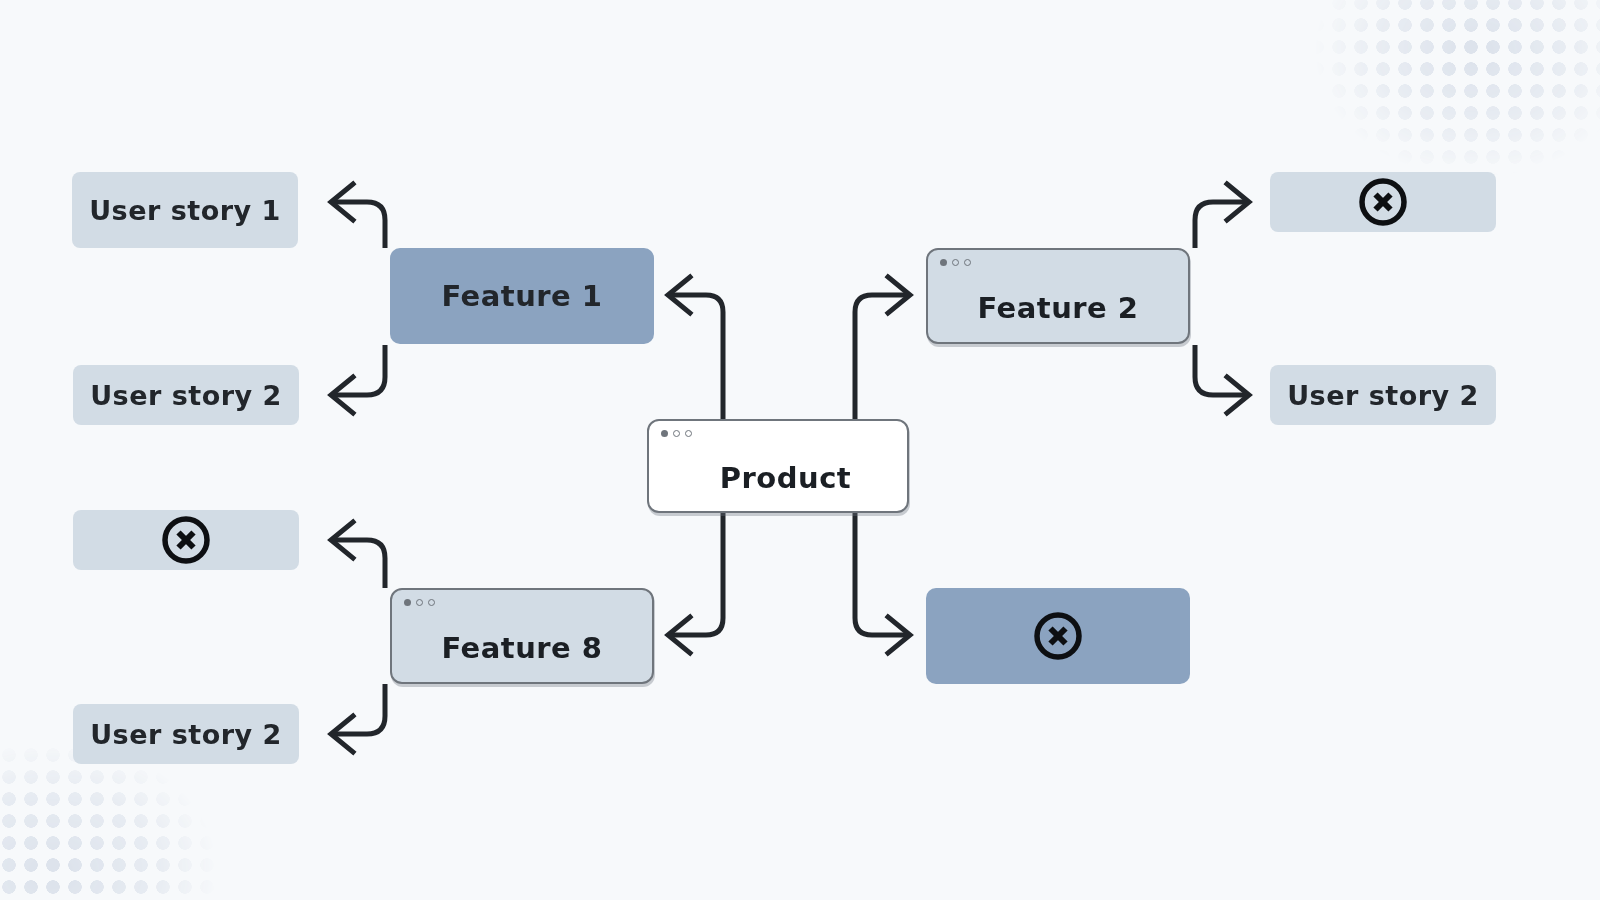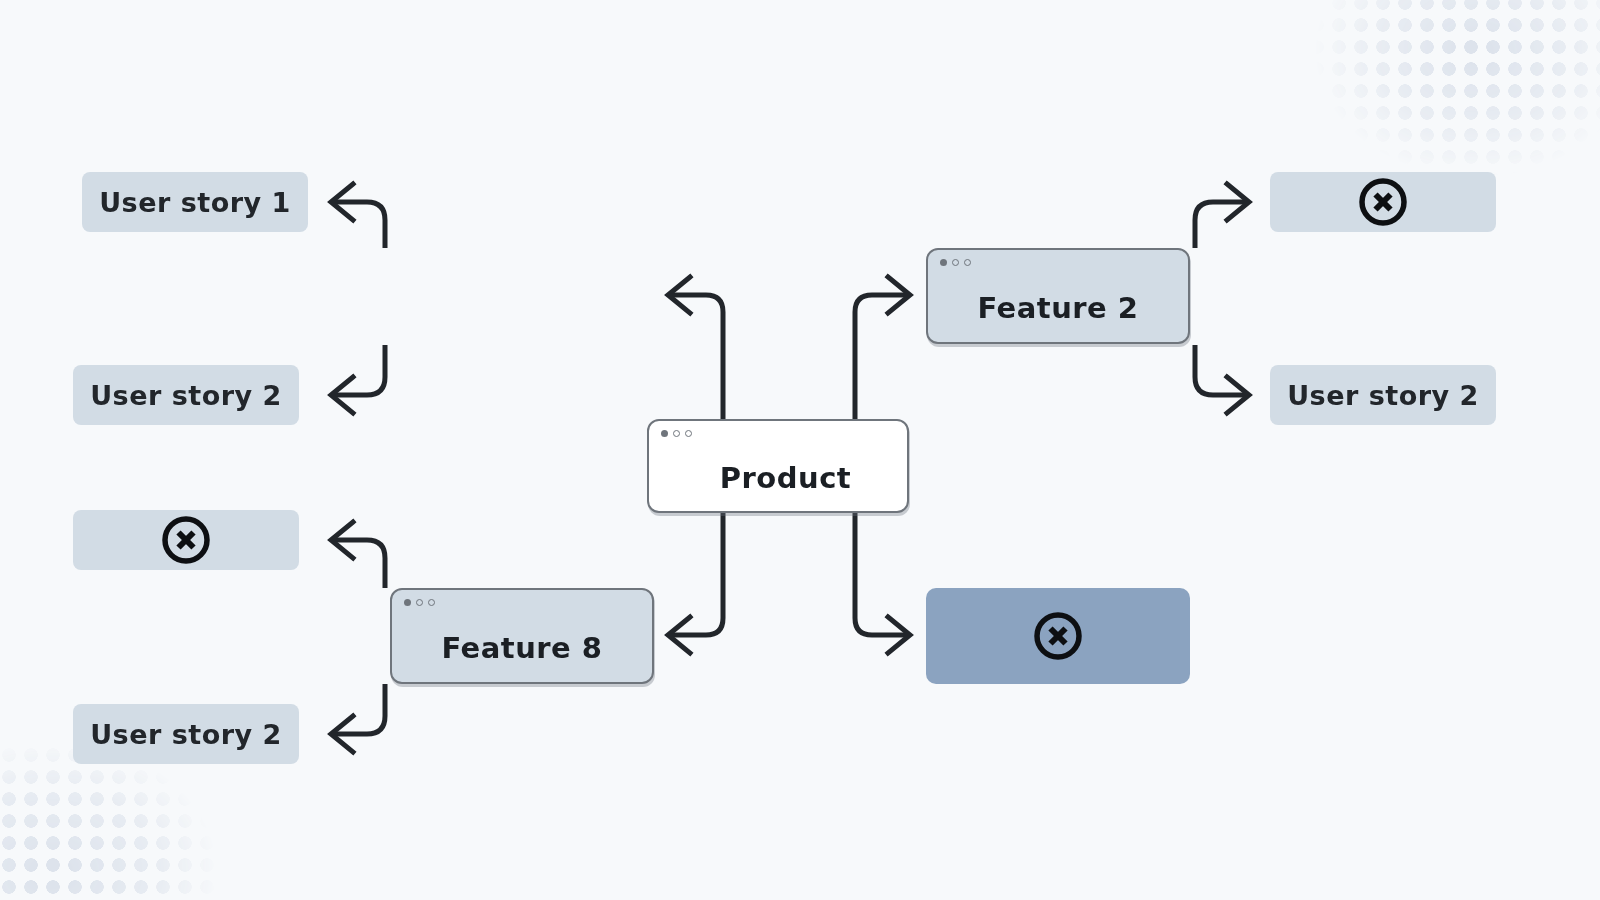--- a/index.html
+++ b/index.html
@@ -196,40 +196,43 @@
       <path d="M 1195 248 L 1195 220 Q 1195 202 1213 202 L 1245 202"></path>
       <polyline class="head" points="1227,184 1249,202 1227,220"></polyline>
     </g>
 
     <g>
       <path d="M 1195 345 L 1195 377 Q 1195 395 1213 395 L 1245 395"></path>
       <polyline class="head" points="1227,377 1249,395 1227,413"></polyline>
     </g>
   </svg>
 
-  <div class="node chip" style="left:82px; top:172px; width:226px; height:60px;">
+  <div class="node chip" style="left:72px; top:172px; width:226px; height:76px;">
     <span class="label">User story 1</span>
   </div>
 
   <div class="node chip" style="left:73px; top:365px; width:226px; height:60px;">
     <span class="label">User story 2</span>
   </div>
 
   <div class="node chip" style="left:73px; top:510px; width:226px; height:60px;">
     <svg class="xcircle" viewBox="0 0 52 52">
       <circle cx="26" cy="26" r="21"></circle>
       <line x1="18.5" y1="18.5" x2="33.5" y2="33.5"></line>
       <line x1="33.5" y1="18.5" x2="18.5" y2="33.5"></line>
     </svg>
   </div>
 
   <div class="node chip" style="left:73px; top:704px; width:226px; height:60px;">
     <span class="label">User story 2</span>
   </div>
 
+  <div class="node solid" style="left:390px; top:248px; width:264px; height:96px;">
+    <span class="label">Feature 1</span>
+  </div>
 
   <div class="node window filled" style="left:390px; top:588px; width:264px; height:96px;">
     <span class="dots">
       <i class="solid-dot"></i>
       <i class="hollow-dot"></i>
       <i class="hollow-dot"></i>
     </span>
     <span class="label">Feature 8</span>
   </div>
 

